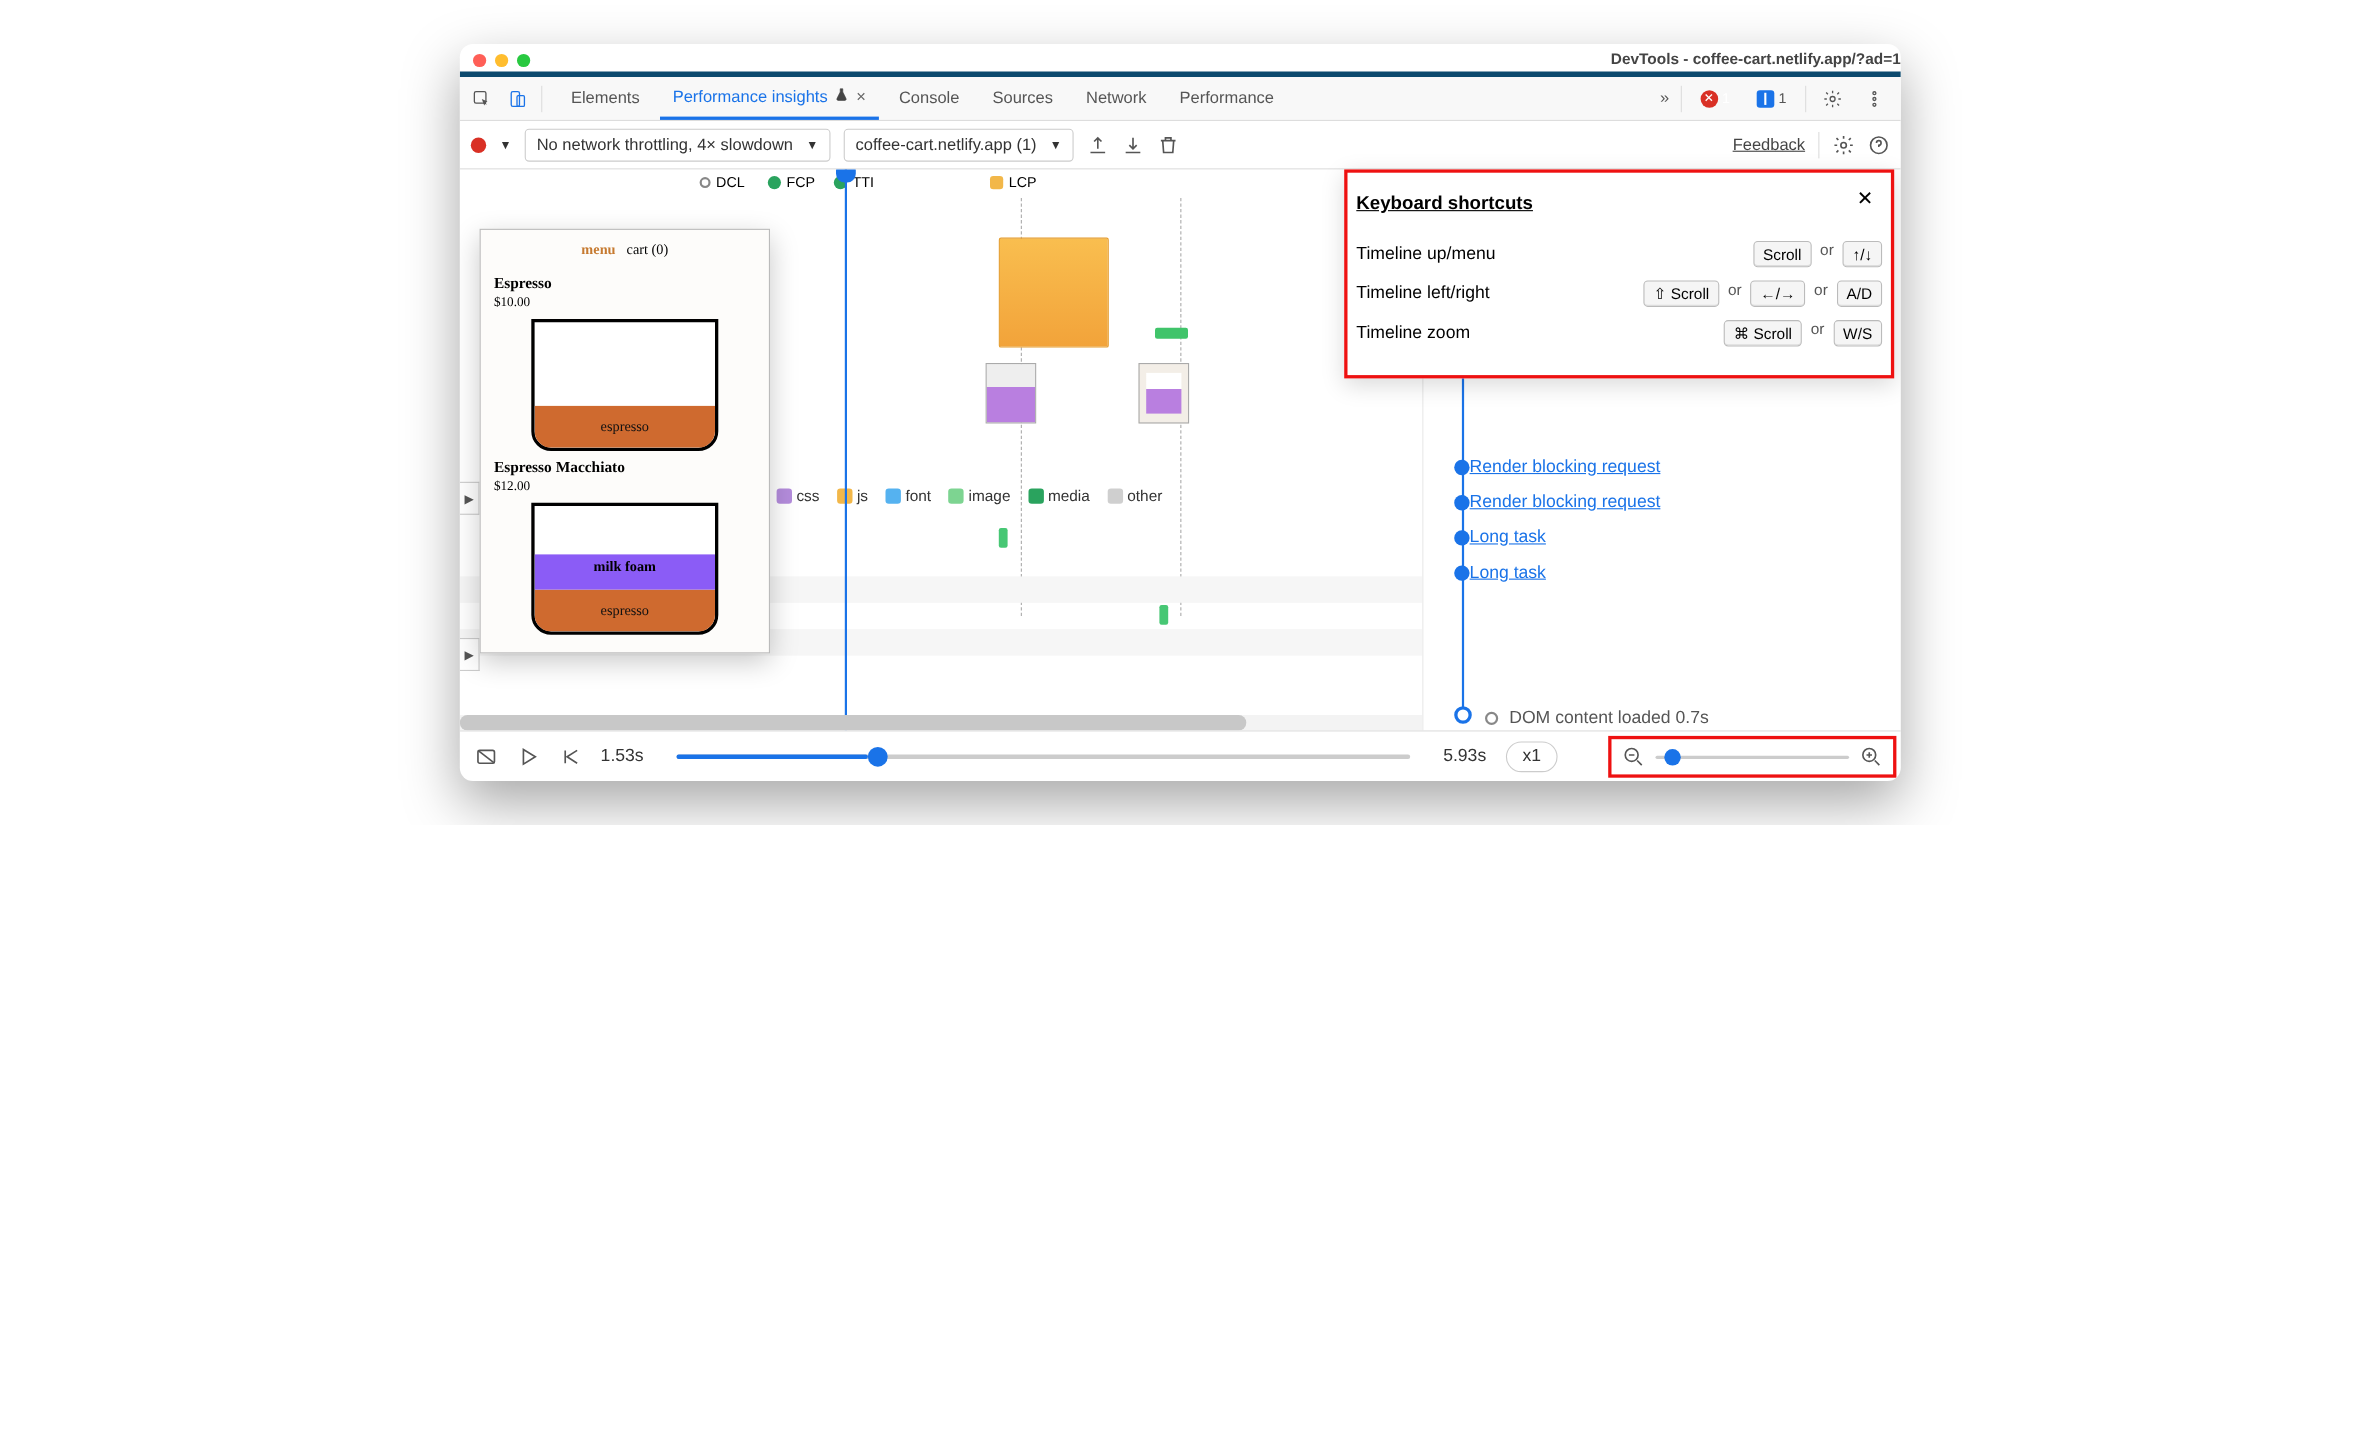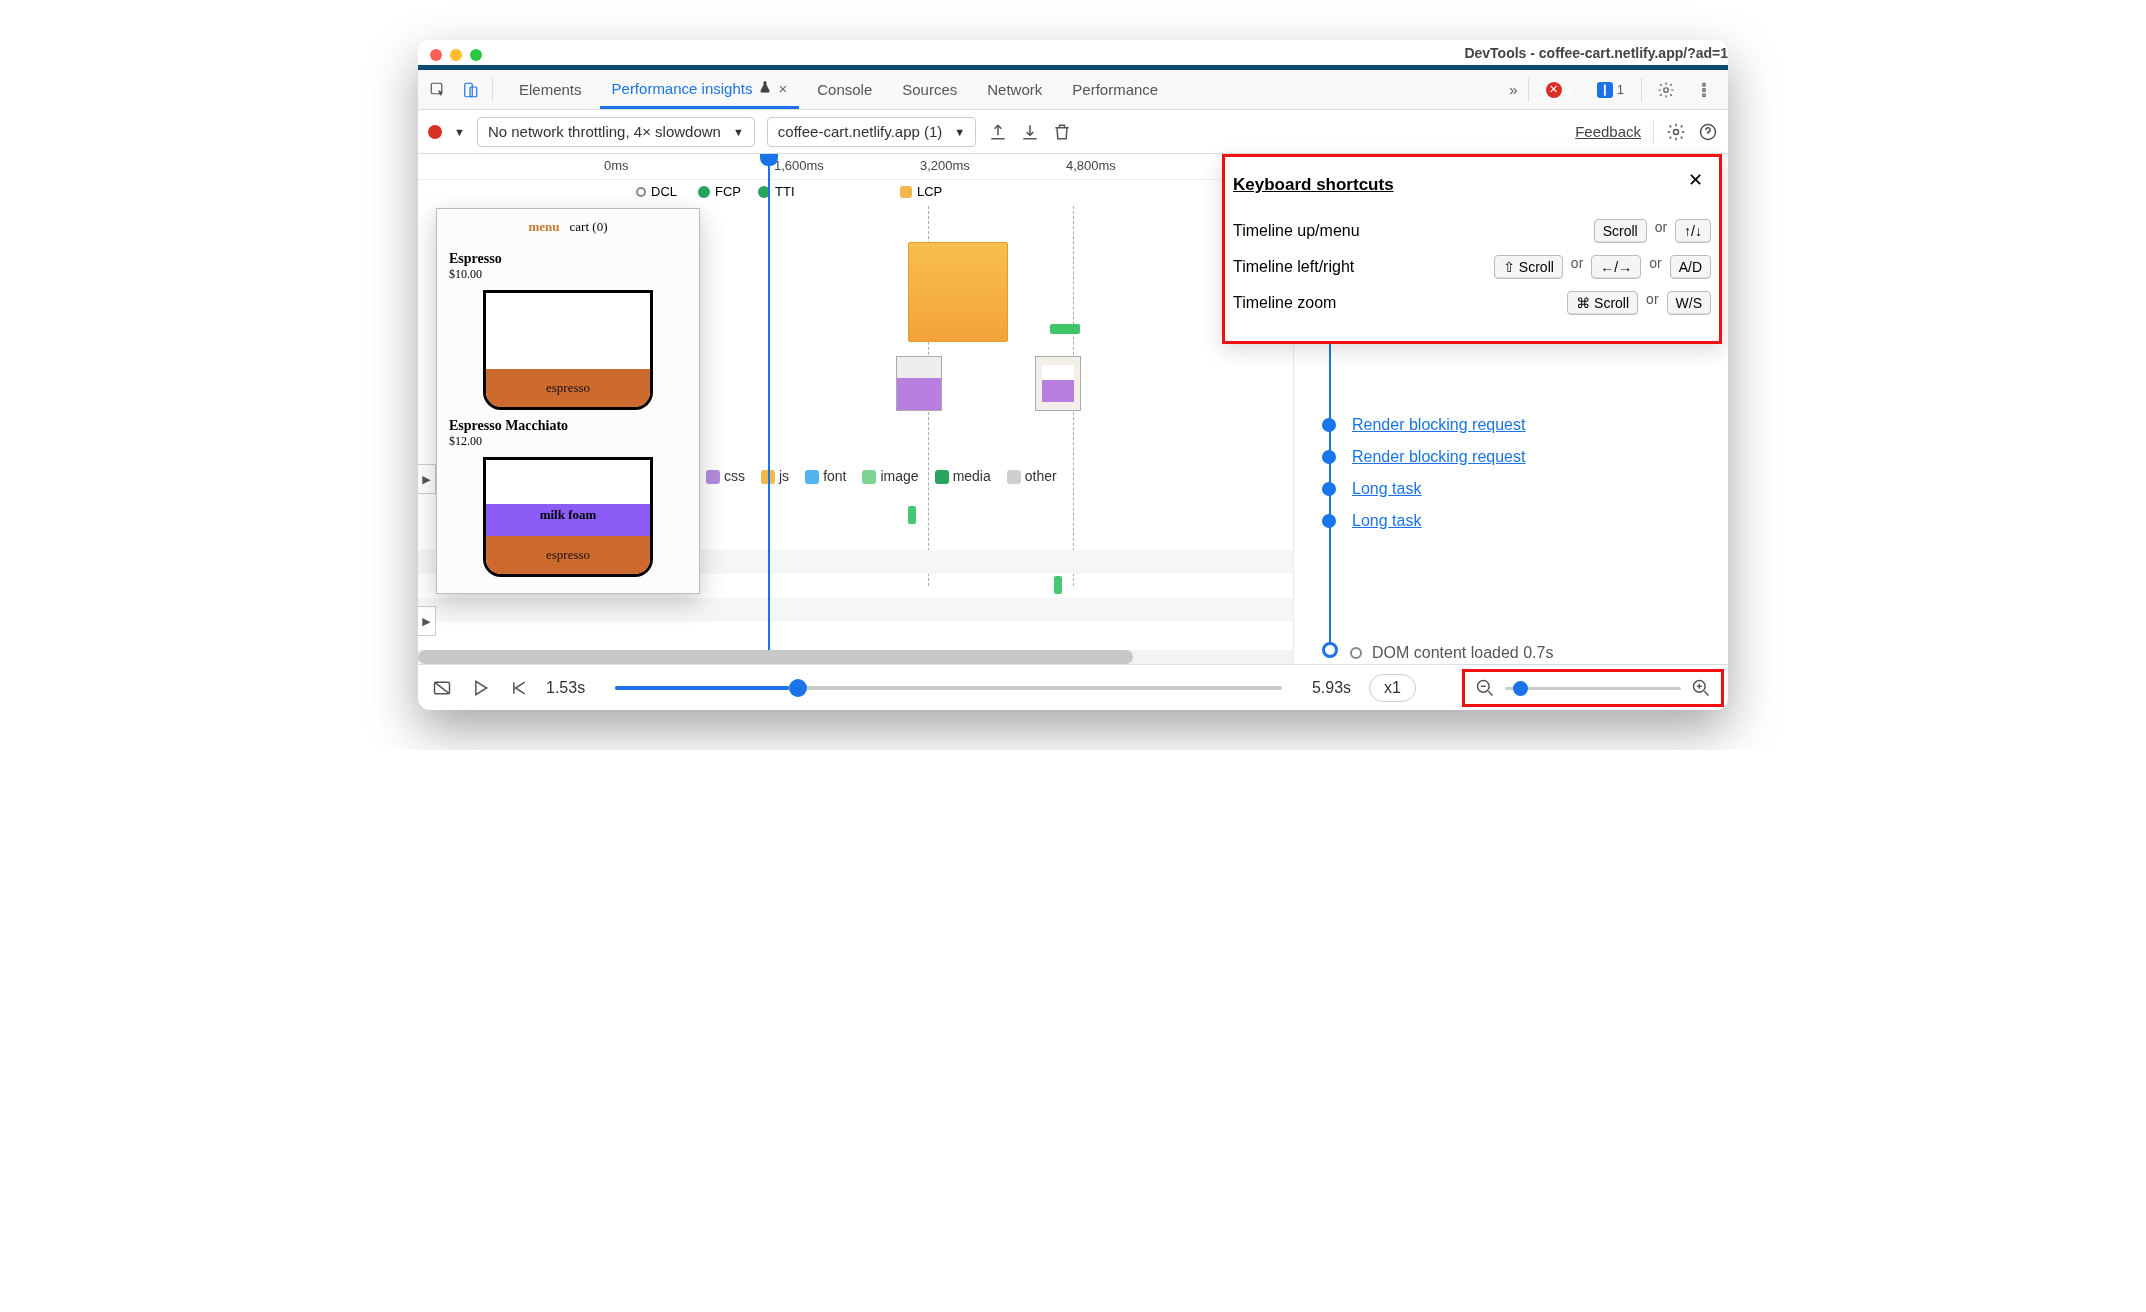--- a/index.html
+++ b/index.html
@@ -104,21 +104,21 @@
     .cup .handle{position:absolute;right:-30px;top:24px;width:30px;height:55px;border:3px solid #000;border-left:none;border-radius:0 22px 22px 0;}
     .cup .layer{position:absolute;left:0;right:0;text-align:center;font-size:13px;}
     .esp{background:#cf6a2f;bottom:0;height:38px;line-height:38px;color:#111;}
     .foam{background:#8b5cf6;bottom:38px;height:32px;line-height:22px;font-weight:bold;}
 
     
     .insights {
       width:435px; border-left:1px solid #e8e8e8; position:relative; padding:18px 12px 0 28px;
     }
     .ins-track{position:absolute;left:35px;top:128px;bottom:18px;width:2px;background:#1a73e8;}
-    .ins-item{display:flex;align-items:center;gap:16px;margin:14px 0;}
+    .ins-item{display:flex;align-items:center;margin:14px 0;}
     .ins-dot{width:14px;height:14px;border-radius:50%;background:#1a73e8;z-index:1;}
     .ins-item a{color:#1a73e8;text-decoration:underline;font-size:16px;}
     .ins-end{position:absolute;left:28px;bottom:6px;width:16px;height:16px;border:3px solid #1a73e8;border-radius:50%;background:#fff;}
     .ins-dcl{position:absolute;left:56px;bottom:2px;display:flex;align-items:center;gap:10px;font-size:16px;color:#555;}
     .ins-dcl .ring{width:12px;height:12px;border:2px solid #888;border-radius:50%;display:inline-block;}
 
     
     .kbd-popup{
       position:absolute; right:6px; top:0; width:500px; background:#fff;
       border:3px solid #e11; z-index:40; padding:18px 8px 14px;
@@ -258,26 +258,20 @@
         </svg></div>
     <div class="ic"><svg viewBox="0 0 24 24">
           <circle cx="12" cy="12" r="9"></circle>
           <path d="M9.5 9.5A2.5 2.5 0 1 1 12 12v2M12 17.5h.01"></path>
         </svg></div>
   </div>
 
   <div class="content">
 
     <div class="timeline">
-      <div class="ruler">
-        <span class="tick" style="left:186px">0ms</span>
-        <span class="tick" style="left:356px">1,600ms</span>
-        <span class="tick" style="left:502px">3,200ms</span>
-        <span class="tick" style="left:648px">4,800ms</span>
-      </div>
       <div class="markers">
         <div class="marker" style="left:218px">
             <span class="mdot hollow"></span>
             <span>DCL</span>
           </div>
         <div class="marker" style="left:280px">
             <span class="mdot" style="background:#2aa35e"></span>
             <span>FCP</span>
           </div>
         <div class="marker" style="left:340px">

